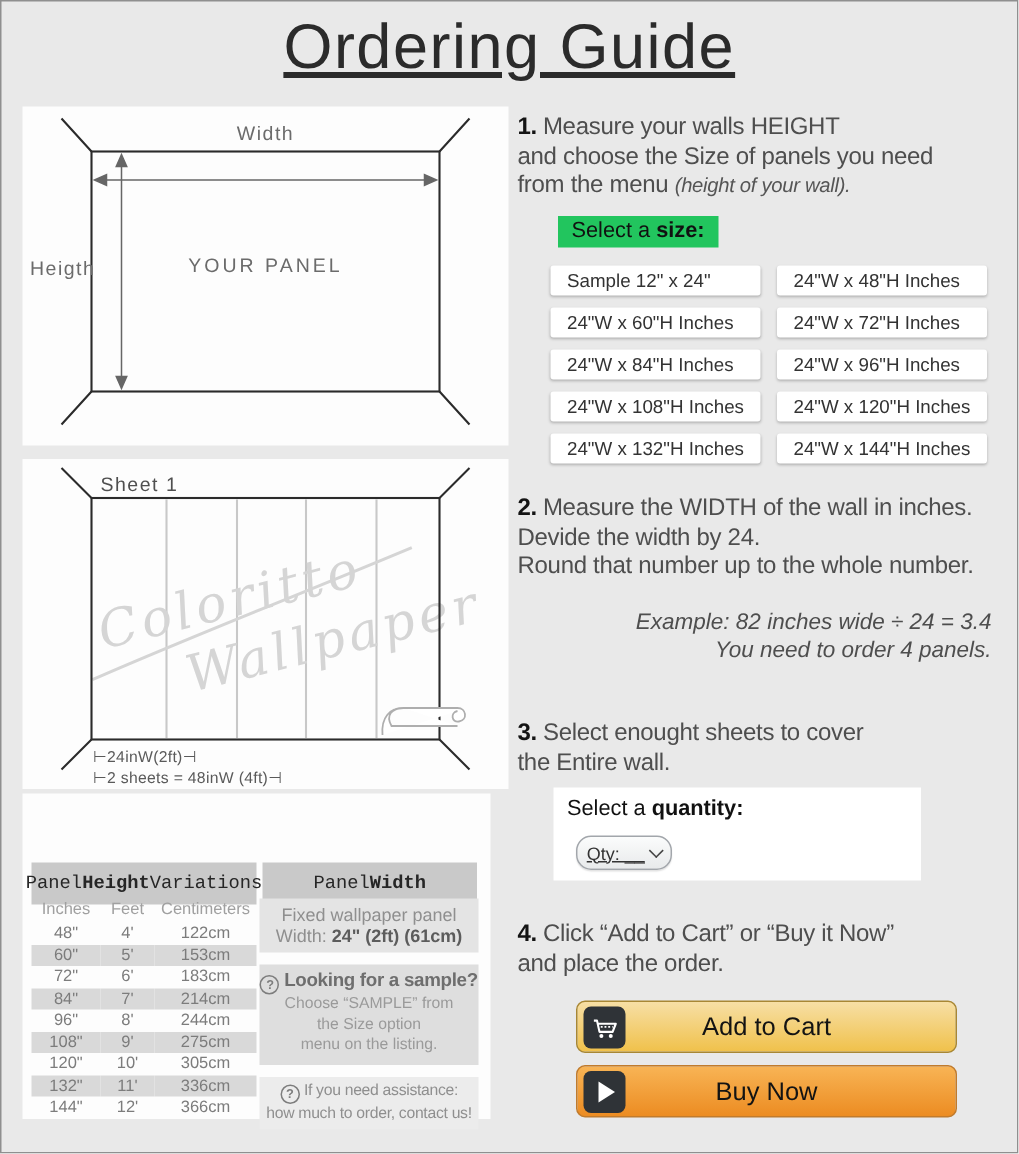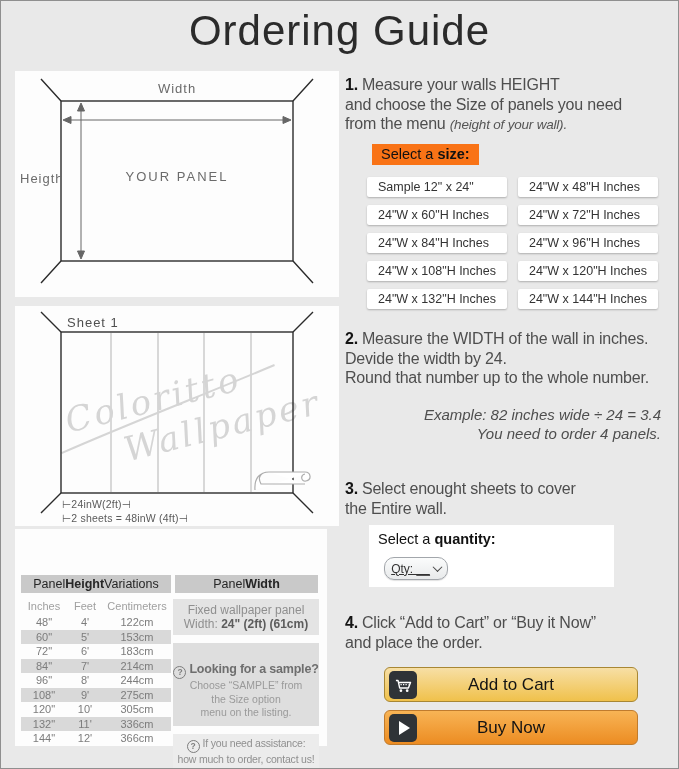--- a/index.html
+++ b/index.html
@@ -1,17 +1,17 @@
 <!DOCTYPE html>
 <html><head>
 <meta charset="utf-8">
 <style>
   html,body{margin:0;padding:0;background:#ffffff;font-family:"Liberation Sans",sans-serif;}
   .page{position:relative;width:679px;height:769px;background:#e9e9e9;border:1px solid #8f8f8f;box-sizing:border-box;overflow:hidden;}
-  .page-title{position:absolute;left:0;top:6px;width:100%;text-align:center;font-size:42px;font-weight:400;color:#2b2b2b;letter-spacing:1px;}
+  .page-title{position:absolute;left:0;top:6px;width:100%;text-align:center;font-size:42px;font-weight:400;color:#2b2b2b;letter-spacing:1px;text-decoration:underline;}
 
   
   .panel{position:absolute;background:#fdfdfd;}
   .panel1{left:14px;top:70px;width:324px;height:226px;}
   .panel2{left:14px;top:305px;width:324px;height:220px;}
   .panel3{left:14px;top:528px;width:312px;height:217px;}
   .panel svg.diagram{position:absolute;left:0;top:0;}
 
   .diag-label{position:absolute;color:#6b6b6b;font-size:13px;letter-spacing:1px;}
   .lbl-width{left:0;right:0;top:10px;text-align:center;}
@@ -26,53 +26,53 @@
   .step{position:absolute;width:336px;color:#4e4e4e;font-size:16px;line-height:19.5px;letter-spacing:-0.2px;}
   .step .line{white-space:nowrap;}
   .step .num{font-weight:700;color:#141414;margin-right:4px;}
   .step .small-italic{font-style:italic;font-size:13.5px;color:#555;}
   .step1{left:344px;top:74px;}
   .step2{left:344px;top:328px;}
   .example{position:absolute;left:344px;top:404px;width:316px;text-align:right;font-style:italic;font-size:15px;line-height:19px;color:#4e4e4e;}
   .step3{left:344px;top:478px;}
   .step4{left:344px;top:612px;}
 
-  .select-label{position:absolute;background:#f97316;padding:2px 9px 3px 9px;font-size:14.5px;color:#111;white-space:nowrap;}
+  .select-label{position:absolute;background:#22c55e;padding:2px 9px 3px 9px;font-size:14.5px;color:#111;white-space:nowrap;}
   .select-size-label{left:371px;top:143px;}
   .bold{font-weight:700;}
 
   .chips{position:absolute;left:366px;top:176px;display:grid;grid-template-columns:repeat(2,max-content);gap:8px 11px;}
   .chip{background:#fff;padding:3px 11px;font-size:12.5px;color:#333;border-radius:2px;box-shadow:0 1px 2px rgba(0,0,0,0.25);white-space:nowrap;}
 
   .qty-box{position:absolute;left:368px;top:524px;width:245px;height:62px;background:#ffffff;}
   .qty-label{position:absolute;left:9px;top:6px;font-size:14.5px;color:#111;white-space:nowrap;}
   .qty-dropdown{position:absolute;left:15px;top:32px;width:62px;height:21px;border:1px solid #a2a6ab;border-radius:10px;background:linear-gradient(#fbfcfc,#e8eaeb);display:flex;align-items:center;justify-content:center;font-size:12px;color:#333;box-shadow:0 1px 1px rgba(0,0,0,0.12);text-decoration:underline;}
   .chev{display:inline-block;width:6px;height:6px;border-right:1.6px solid #444;border-bottom:1.6px solid #444;transform:rotate(45deg) translate(-1px,-1px);margin-left:4px;}
 
   .btn{position:absolute;left:383px;width:254px;height:35px;border-radius:6px;box-sizing:border-box;display:flex;align-items:center;justify-content:center;font-size:17px;color:#131313;cursor:pointer;}
   .btn-cart{top:666px;background:linear-gradient(#f7dfa5,#f0c14b);border:1px solid #a88734;}
   .btn-buy{top:709px;background:linear-gradient(#f8b455,#ec8c22);border:1px solid #c07b2d;}
   .btn .iconbox{position:absolute;left:4px;top:3px;width:28px;height:28px;background:#2f3337;border-radius:5px;display:flex;align-items:center;justify-content:center;}
   .play-tri{width:0;height:0;border-left:11px solid #fff;border-top:7px solid transparent;border-bottom:7px solid transparent;margin-left:3px;}
 
   
   .panel3-title{position:absolute;left:0;right:0;top:8px;text-align:center;font-size:19px;letter-spacing:-0.5px;color:#3a3a3a;white-space:nowrap;}
-  .hdr-bar{position:absolute;top:46px;height:18px;background:#c9c9c9;color:#262626;font-size:12.5px;display:flex;align-items:center;justify-content:center;white-space:nowrap;}
+  .hdr-bar{position:absolute;top:46px;height:28px;background:#c9c9c9;color:#262626;font-size:12.5px;display:flex;align-items:center;justify-content:center;white-space:nowrap;font-family:Liberation Mono, monospace;}
   .hdr-left{left:6px;width:150px;}
   .hdr-right{left:160px;width:143px;}
 
   table.htable{position:absolute;left:6px;top:70px;width:150px;border-collapse:collapse;font-size:11px;text-align:center;}
   table.htable th{font-weight:400;color:#a0a0a0;padding:1px 0 3px 0;margin-top:45px;}
   table.htable td{color:#7c7c7c;padding:1px 0;height:12.5px;}
   table.htable tr.alt{background:#d9d9d9;}
 
   .infocol{position:absolute;left:158px;top:70px;width:146px;display:flex;flex-direction:column;gap:8px;}
   .infobox{text-align:center;color:#8f8f8f;}
   .infobox.shade1{background:#e4e4e4;padding:4px 0;font-size:12px;line-height:14px;}
-  .infobox.shade2{background:#dedede;padding:20px 0 6px 0;font-size:10.5px;line-height:13.5px;color:#9a9a9a;}
+  .infobox.shade2{background:#dedede;padding:4px 0 6px 0;font-size:10.5px;line-height:13.5px;color:#9a9a9a;}
   .infobox.shade3{background:#ececec;padding:3px 0;font-size:10.5px;line-height:13.5px;letter-spacing:-0.2px;}
   .infobox .ib-title{font-size:12.5px;font-weight:700;color:#6e6e6e;letter-spacing:-0.2px;}
   .wn-bold{font-weight:700;color:#5c5c5c;}
   .qicon{display:inline-flex;width:11px;height:11px;border:1.4px solid #7d7d7d;border-radius:50%;font-size:8.5px;font-weight:700;color:#7d7d7d;align-items:center;justify-content:center;margin-right:3px;vertical-align:-2px;}
 </style>
 </head>
 <body>
 
 <div class="page">
 

